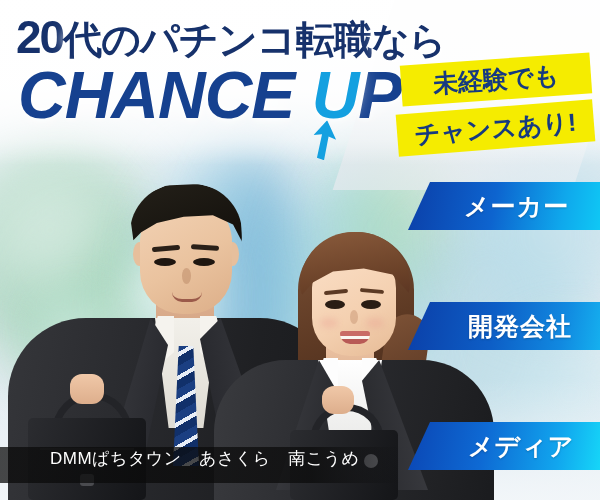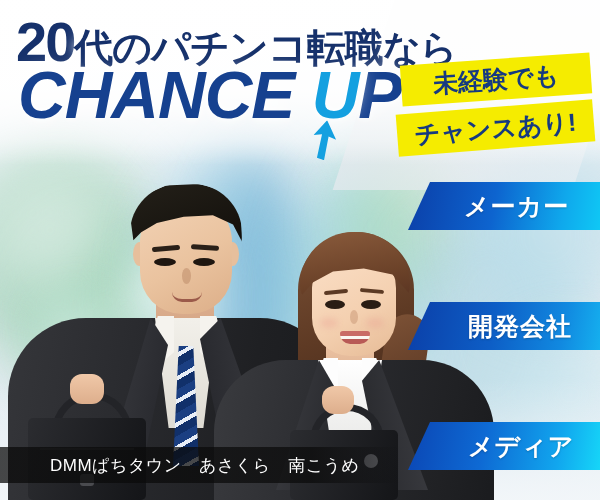--- a/index.html
+++ b/index.html
@@ -194,21 +194,21 @@
   #handR{left:322px;top:386px;width:32px;height:28px;}
 
   
   .headline{
     position:absolute;left:16px;top:14px;
     font-size:39px;font-weight:bold;color:#16316b;
     letter-spacing:-1px;white-space:nowrap;
     text-shadow:0 0 8px rgba(255,255,255,.95),0 0 16px rgba(255,255,255,.9),2px 2px 0 rgba(255,255,255,.8);
     line-height:1;
   }
-  .headline .num{font-size:56px;letter-spacing:-2px;}
+  .headline .num{font-size:46px;letter-spacing:-2px;}
   .headline .small{font-size:37px;}
 
   .logo{
     position:absolute;left:18px;top:62px;
     font-size:66px;font-weight:bold;font-style:italic;
     color:#16418f;letter-spacing:-1px;white-space:nowrap;line-height:1;
     text-shadow:0 0 10px rgba(255,255,255,.95),0 0 20px rgba(255,255,255,.85);
   }
   .logo .up{color:#16418f;}
   .logo .u{
@@ -247,21 +247,21 @@
   #cat1{top:182px;background:linear-gradient(100deg,#0b3fa8 0%,#0d64cf 45%,#0fa8ec 80%,#0fc8f5 100%);}
   #cat2{top:242px;background:linear-gradient(100deg,#4b10d8 0%,#3a22e0 40%,#1d63e8 75%,#2090f0 100%);}
   #cat3{top:302px;background:linear-gradient(100deg,#0b3fa8 0%,#0d5ec6 45%,#1189e0 80%,#15b0ef 100%);}
   #cat4{top:362px;background:linear-gradient(100deg,#5a10d4 0%,#6a1fe2 35%,#7a35e8 60%,#9a4ef0 100%);}
   #cat5{top:422px;background:linear-gradient(100deg,#0b46b4 0%,#0e6ad4 40%,#11a6ee 78%,#16d6f8 100%);}
 
   
   .credit{
     position:absolute;left:0;top:447px;width:400px;height:36px;
     background:linear-gradient(to right,rgba(10,10,10,.74) 0%,rgba(10,10,10,.72) 78%,rgba(10,10,10,0) 100%);
-    display:flex;align-items:center;
+    display:flex;
   }
   .credit span{
     color:#fff;font-size:17px;margin-left:50px;white-space:nowrap;letter-spacing:.5px;
   }
 </style>
 </head>
 <body>
 
 <div id="banner">
 

